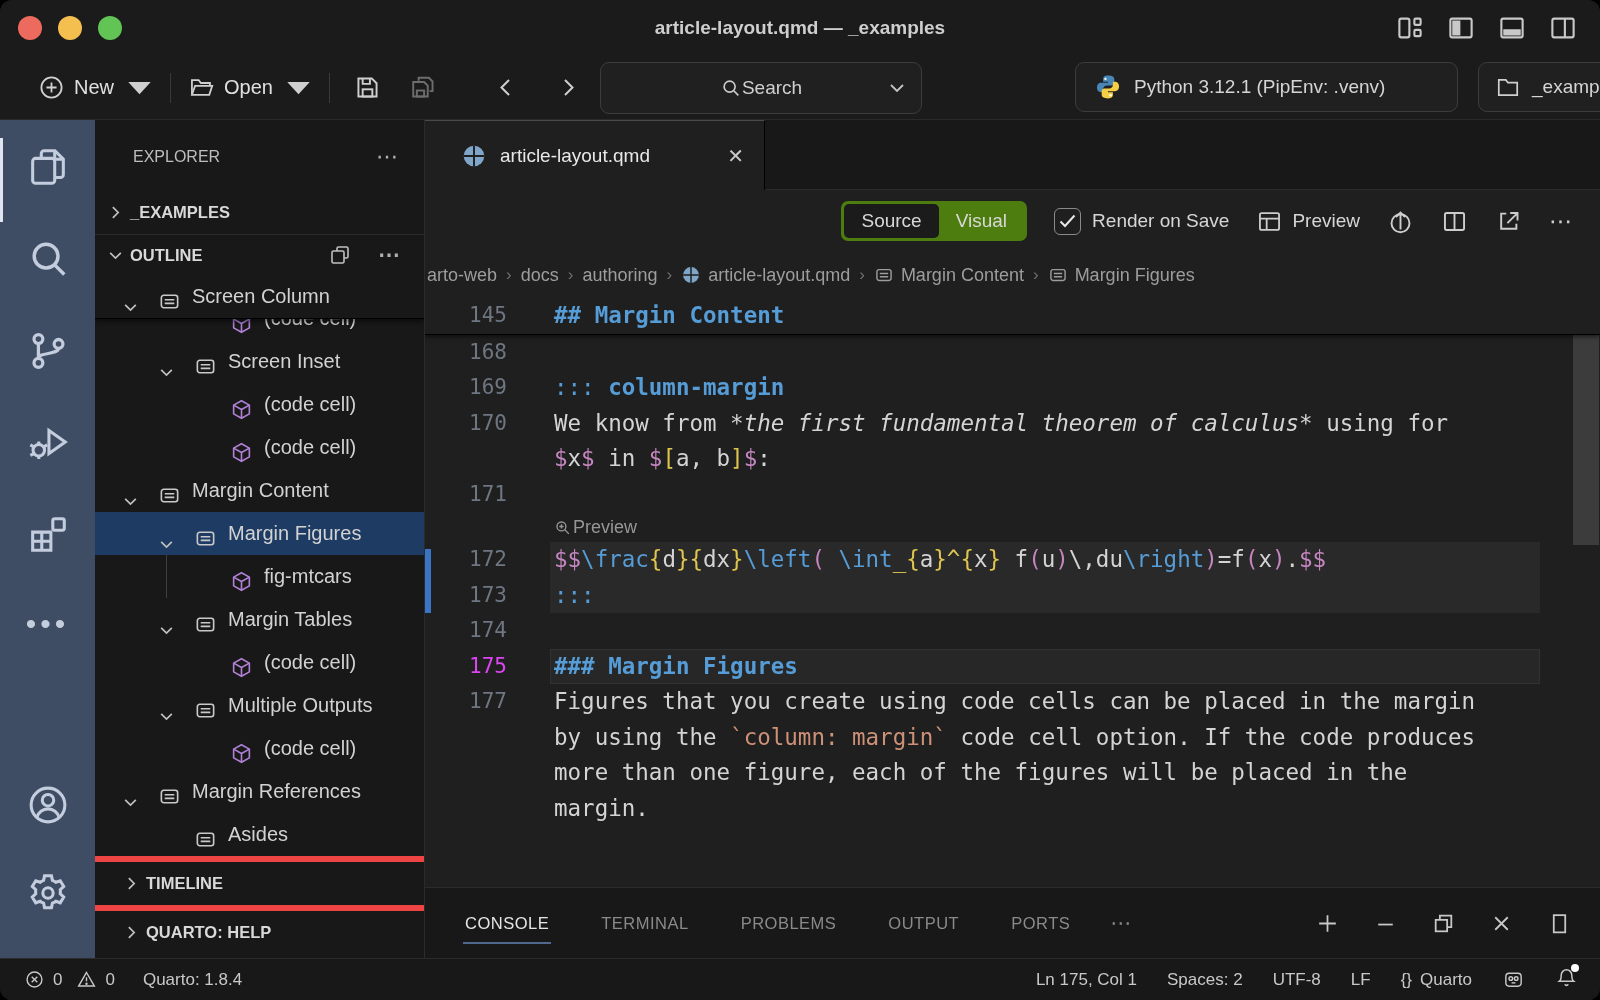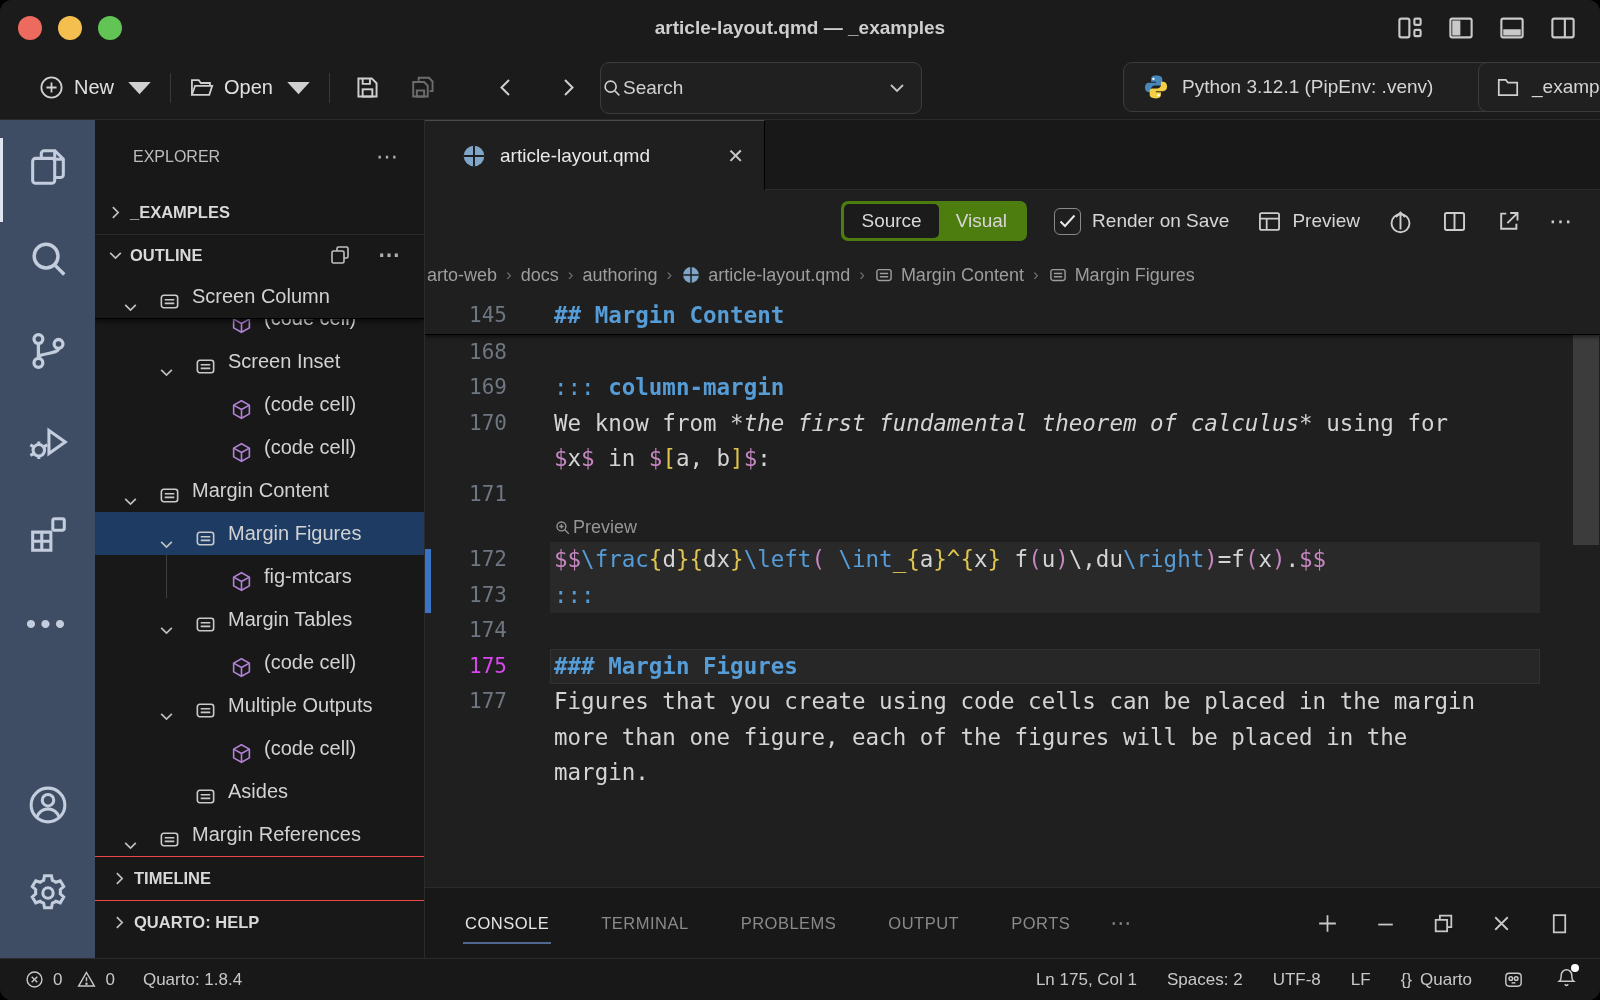--- a/index.html
+++ b/index.html
@@ -17,24 +17,24 @@
 
   
   .toolbar{position:relative;height:63px;background:#1b1b1b;border-bottom:1px solid #2a2a2a;display:flex;align-items:center;}
   .tb-left{display:flex;align-items:center;padding-left:38px;}
   .tb-btn{display:flex;align-items:center;gap:9px;color:#e0e0e0;font-size:20px;font-weight:500;}
   .tb-btn svg{width:27px;height:27px;color:#d0d0d0;}
   .caret{width:13px;height:9px;margin-left:3px;color:#cfcfcf;}
   .tb-div{width:1px;height:30px;background:#3a3a3a;margin:0 17px;}
   .tb-ico{width:29px;height:29px;color:#cfcfcf;}
   .dim{opacity:.45;}
-  .searchbox{position:absolute;left:600px;top:6px;width:320px;height:50px;border:1px solid #3c3c3c;border-radius:9px;background:#202021;display:flex;align-items:center;justify-content:flex-start;color:#d0d0d0;font-size:19px;}
+  .searchbox{position:absolute;left:600px;top:6px;width:320px;height:50px;border:1px solid #3c3c3c;border-radius:9px;background:#202021;display:flex;align-items:center;justify-content:center;color:#d0d0d0;font-size:19px;}
   .searchbox .sb-caret{position:absolute;right:16px;width:16px;height:10px;color:#c5c5c5;}
   .searchbox svg.mag{width:22px;height:22px;color:#cdcdcd;}
-  .interp{position:absolute;left:1123px;top:6px;width:383px;height:50px;border:1px solid #3c3c3c;border-radius:9px;background:#202021;display:flex;align-items:center;gap:12px;padding:4px 18px;box-sizing:border-box;color:#d5d5d5;font-size:19px;white-space:nowrap;}
+  .interp{position:absolute;left:1075px;top:6px;width:383px;height:50px;border:1px solid #3c3c3c;border-radius:9px;background:#202021;display:flex;align-items:center;gap:12px;padding:4px 18px;box-sizing:border-box;color:#d5d5d5;font-size:19px;white-space:nowrap;}
   .interp svg{width:28px;height:28px;flex:none;}
   .wsbox{position:absolute;left:1478px;top:6px;width:160px;height:50px;border:1px solid #3c3c3c;border-radius:9px;background:#202021;display:flex;align-items:center;gap:11px;padding:0 16px;box-sizing:border-box;color:#d5d5d5;font-size:19px;overflow:hidden;white-space:nowrap;}
   .wsbox svg{width:26px;height:26px;color:#cfcfcf;flex:none;}
 
   
   .main{position:absolute;top:120px;left:0;right:0;bottom:42px;display:flex;}
 
   .activitybar{position:relative;width:95px;background:#3e4d64;flex:none;display:flex;flex-direction:column;align-items:center;padding-top:24px;box-sizing:border-box;}
   .ab-ind{position:absolute;left:0;top:18px;width:3px;height:84px;background:#dfe6ef;}
   .ab-icon{width:46px;height:46px;color:#c3cddd;margin-bottom:46px;flex:none;}
@@ -54,21 +54,21 @@
   .sb-sec .oicons .more{font-size:22px;letter-spacing:2px;color:#b0b0b0;}
   .tree{position:relative;}
   .trow{position:relative;height:43px;line-height:43px;font-size:20px;color:#d2d2d2;white-space:nowrap;}
   .trow.sel{background:#1d3b63;}
   .trow.sticky{background:#181818;border-bottom:1px solid #000;box-shadow:0 3px 4px rgba(0,0,0,.45);position:relative;z-index:2;}
   .clipwrap{height:21px;overflow:hidden;}
   .clipwrap .trow{margin-top:-22px;}
   .tchev{position:absolute;top:13px;width:17px;height:17px;color:#c0c0c0;}
   .ticon{position:absolute;top:10px;width:23px;height:23px;color:#c9c9c9;}
   .tguide{position:absolute;left:71px;top:0;bottom:0;border-left:1px solid #3f3f3f;}
-  .sb-bsec{height:43px;display:flex;align-items:center;border-top:1px solid #ef4444;font-weight:700;font-size:16.5px;color:#d9d9d9;padding-left:16px;gap:6px;}
+  .sb-bsec{height:43px;display:flex;align-items:center;border-top:6px solid #ef4444;font-weight:700;font-size:16.5px;color:#d9d9d9;padding-left:28px;gap:6px;}
   .sb-bsec .schev{width:17px;height:17px;color:#c0c0c0;flex:none;}
 
   
   .editor-region{position:relative;flex:1;display:flex;flex-direction:column;min-width:0;}
   .tabbar{height:69px;background:#181818;border-bottom:1px solid #2b2b2b;display:flex;}
   .tab{width:340px;background:#1f1f1f;border-top:1px solid #4a4a4a;border-right:1px solid #000;display:flex;align-items:center;padding:0 20px 0 36px;box-sizing:border-box;gap:13px;margin-bottom:-1px;}
   .tab .tab-label{color:#e8e8e8;font-size:19px;flex:1;}
   .tab .qmd-ic{width:26px;height:26px;flex:none;}
   .tab .close{color:#c9c9c9;font-size:20px;}
   .actions{height:62px;background:#1f1f1f;display:flex;align-items:center;justify-content:flex-end;gap:27px;padding-right:26px;}
@@ -351,30 +351,30 @@
           <div class="trow"><span class="tchev" style="left:63px"><svg viewBox="0 0 16 16" fill="none" stroke="currentColor" stroke-width="1.6">
                 <path d="M3 5.5l5 5 5-5"></path>
               </svg></span><span class="ticon" style="left:99px"><svg viewBox="0 0 24 24" fill="none" stroke="currentColor" stroke-width="1.7">
                 <rect x="3.5" y="5.5" width="17" height="13" rx="2.5"></rect>
                 <path d="M7 10.2h10M7 14h10"></path>
               </svg></span><span style="margin-left:133px">Multiple Outputs</span></div>
           <div class="trow"><span class="ticon" style="left:135px"><svg viewBox="0 0 24 24" fill="none" stroke="#b180d7" stroke-width="1.7" stroke-linejoin="round">
                 <path d="M12 2.8L20.2 7.4V16.6L12 21.2 3.8 16.6V7.4z"></path>
                 <path d="M3.8 7.4L12 12l8.2-4.6M12 12v9.2"></path>
               </svg></span><span style="margin-left:169px">(code cell)</span></div>
+          <div class="trow"><span class="tchev" style="left:27px"><svg viewBox="0 0 16 16" fill="none" stroke="currentColor" stroke-width="1.6">
+                <path d="M3 5.5l5 5 5-5"></path>
+              </svg></span><span class="ticon" style="left:63px"><svg viewBox="0 0 24 24" fill="none" stroke="currentColor" stroke-width="1.7">
+                <rect x="3.5" y="5.5" width="17" height="13" rx="2.5"></rect>
+                <path d="M7 10.2h10M7 14h10"></path>
+              </svg></span><span style="margin-left:97px">Margin References</span></div>
           <div class="trow"><span class="ticon" style="left:99px"><svg viewBox="0 0 24 24" fill="none" stroke="currentColor" stroke-width="1.7">
                 <rect x="3.5" y="5.5" width="17" height="13" rx="2.5"></rect>
                 <path d="M7 10.2h10M7 14h10"></path>
               </svg></span><span style="margin-left:133px">Asides</span></div>
-          <div class="trow"><span class="tchev" style="left:27px"><svg viewBox="0 0 16 16" fill="none" stroke="currentColor" stroke-width="1.6">
-                <path d="M3 5.5l5 5 5-5"></path>
-              </svg></span><span class="ticon" style="left:63px"><svg viewBox="0 0 24 24" fill="none" stroke="currentColor" stroke-width="1.7">
-                <rect x="3.5" y="5.5" width="17" height="13" rx="2.5"></rect>
-                <path d="M7 10.2h10M7 14h10"></path>
-              </svg></span><span style="margin-left:97px">Margin References</span></div>
         </div>
       <div class="sb-bsec">
         <svg class="schev" viewBox="0 0 16 16" fill="none" stroke="currentColor" stroke-width="1.6">
             <path d="M5.5 3l5 5-5 5"></path>
           </svg>
         <span>TIMELINE</span>
       </div>
       <div class="sb-bsec">
         <svg class="schev" viewBox="0 0 16 16" fill="none" stroke="currentColor" stroke-width="1.6">
             <path d="M5.5 3l5 5-5 5"></path>
@@ -484,20 +484,21 @@
             <div class="crow "><div class="gut">171</div><div class="code"></div></div>
             <div class="crow codelens"><div class="gut"></div><div class="code" style="background:none"><span class="lens"><span style="display:inline-flex;width:17px;height:17px"><svg viewBox="0 0 16 16" fill="none" stroke="currentColor" stroke-width="1.3">
                       <circle cx="7" cy="7" r="4.2"></circle>
                       <path d="M10.2 10.2L14 14M5 7h4M7 5v4"></path>
                     </svg></span>Preview</span></div></div>
             <div class="crow math"><div class="gut">172</div><div class="code"><span class="sg-d">$$</span><span class="sg-c">\frac</span><span class="sg-y">{</span><span class="sg-t">d</span><span class="sg-y">}{</span><span class="sg-t">dx</span><span class="sg-y">}</span><span class="sg-c">\left</span><span class="sg-p">(</span><span class="sg-t"> </span><span class="sg-c">\int</span><span class="sg-y">_{</span><span class="sg-t">a</span><span class="sg-y">}^{</span><span class="sg-t">x</span><span class="sg-y">}</span><span class="sg-t"> f</span><span class="sg-p">(</span><span class="sg-t">u</span><span class="sg-p">)</span><span class="sg-t">\,du</span><span class="sg-c">\right</span><span class="sg-p">)</span><span class="sg-t">=f</span><span class="sg-p">(</span><span class="sg-t">x</span><span class="sg-p">)</span><span class="sg-t">.</span><span class="sg-d">$$</span></div></div>
             <div class="crow math"><div class="gut">173</div><div class="code"><span class="sg-blue">:::</span></div></div>
             <div class="crow "><div class="gut">174</div><div class="code"></div></div>
             <div class="crow current"><div class="gut">175</div><div class="code"><span class="sg-h3">### Margin Figures</span></div></div>
             <div class="crow "><div class="gut">177</div><div class="code"><span class="sg-t">Figures that you create using code cells can be placed in the margin</span></div></div>
+            <div class="crow "><div class="gut"></div><div class="code"><span class="sg-t">by using the </span><span class="sg-o">`column: margin`</span><span class="sg-t"> code cell option. If the code produces</span></div></div>
             <div class="crow "><div class="gut"></div><div class="code"><span class="sg-t">more than one figure, each of the figures will be placed in the</span></div></div>
             <div class="crow "><div class="gut"></div><div class="code"><span class="sg-t">margin.</span></div></div>
           </div>
         <div class="range-bar"></div>
         <div class="vscroll"></div>
       </div>
 
       <div class="panel">
         <div class="ptabs">
             <span class="ptab active">CONSOLE</span>

